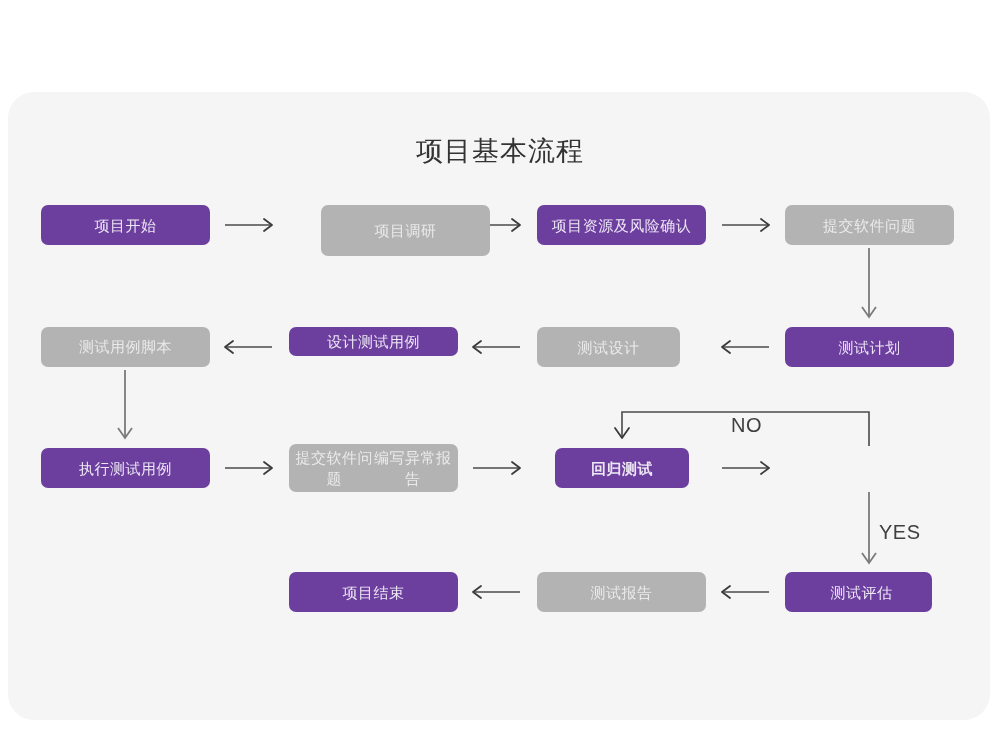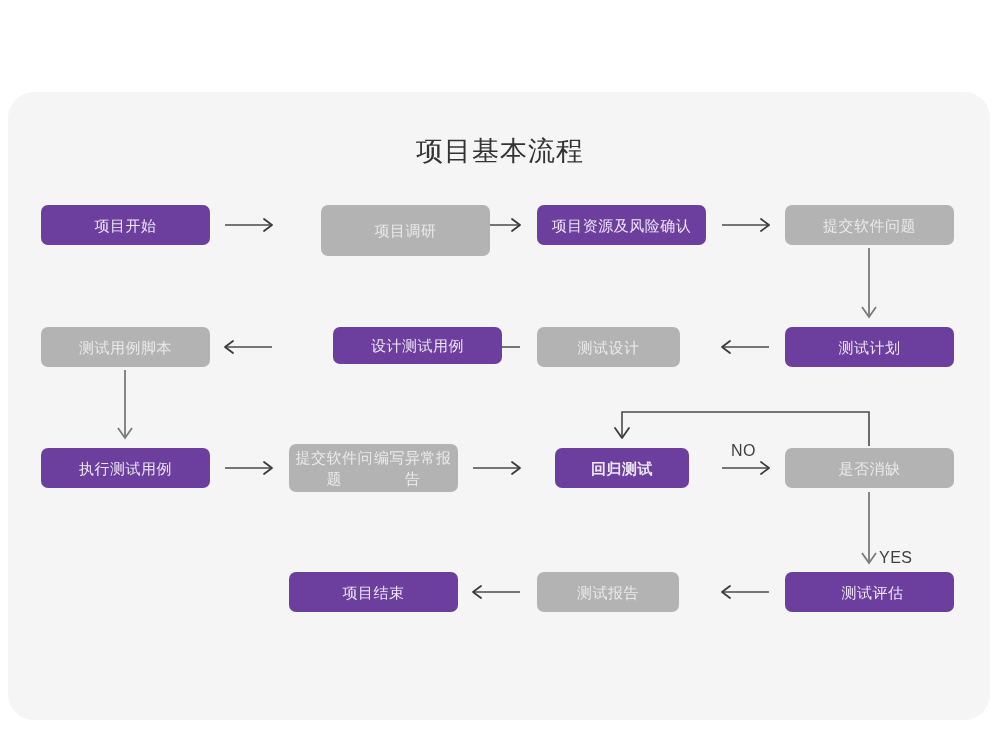--- a/index.html
+++ b/index.html
@@ -59,25 +59,24 @@
   }
   .node.gray {
     background: #b3b3b3;
     color: #eaeaea;
   }
   .node .nl {
     display: block;
   }
   .edge-label {
     position: absolute;
-    font-size: 16px;
+    font-size: 20px;
     color: #3f3f3f;
     letter-spacing: 0.5px;
     user-select: none;
-    margin-top: 28px;
   }
   svg.arrows {
     position: absolute;
     left: 0;
     top: 0;
     width: 1000px;
     height: 750px;
     pointer-events: none;
   }
   svg.arrows path, svg.arrows line, svg.arrows polyline {
@@ -188,53 +187,50 @@
   <div class="node gray" style="left:277px; top:205px; width:169px; height:51px;margin-left:44px;">
     <span class="nl">项目调研</span>
   </div>
   <div class="node purple" style="left:537px; top:205px; width:169px; height:40px;">
     <span class="nl">项目资源及风险确认</span>
   </div>
   <div class="node gray" style="left:785px; top:205px; width:169px; height:40px;">
     <span class="nl">提交软件问题</span>
   </div>
 
-  <div class="node gray" style="left:41px; top:327px; width:169px; height:40px;">
+  <div class="node gray" style="left:41px; top:327px; width:169px; height:40px;font-family:Liberation Serif, serif;">
     <span class="nl">测试用例脚本</span>
   </div>
-  <div class="node purple" style="left:289px; top:327px; width:169px; height:37px;margin-left:44px;">
+  <div class="node purple" style="left:289px; top:327px; width:169px; height:29px;">
     <span class="nl">设计测试用例</span>
   </div>
   <div class="node gray" style="left:537px; top:327px; width:143px; height:40px;">
     <span class="nl">测试设计</span>
   </div>
   <div class="node purple" style="left:785px; top:327px; width:169px; height:40px;">
     <span class="nl">测试计划</span>
   </div>
 
   <div class="node purple" style="left:41px; top:448px; width:169px; height:40px;">
     <span class="nl">执行测试用例</span>
   </div>
   <div class="node gray" style="left:289px; top:444px; width:169px; height:48px; flex-direction:row;">
     <span class="nl">提交软件问题</span>
     <span class="nl">编写异常报告</span>
   </div>
   <div class="node purple" style="left:555px; top:448px; width:134px; height:40px;font-weight:bold;">
     <span class="nl">回归测试</span>
   </div>
-  <div class="node gray" style="left:785px; top:448px; width:169px; height:40px;">
-    <span class="nl">是否消缺</span>
-  </div>
 
   <div class="node purple" style="left:289px; top:572px; width:169px; height:40px;">
     <span class="nl">项目结束</span>
   </div>
-  <div class="node gray" style="left:537px; top:572px; width:142px; height:40px;">
+  <div class="node gray" style="left:537px; top:572px; width:169px; height:40px;">
     <span class="nl">测试报告</span>
   </div>
-  <div class="node purple" style="left:785px; top:572px; width:169px; height:40px;padding-left:12px;">
+  <div class="node purple" style="left:785px; top:572px; width:147px; height:40px;padding-left:12px;">
     <span class="nl">测试评估</span>
   </div>
 
   <div class="edge-label" style="left:731px; top:414px;">NO</div>
   <div class="edge-label" style="left:879px; top:521px;">YES</div>
 
 </div>
 
 </body></html>

